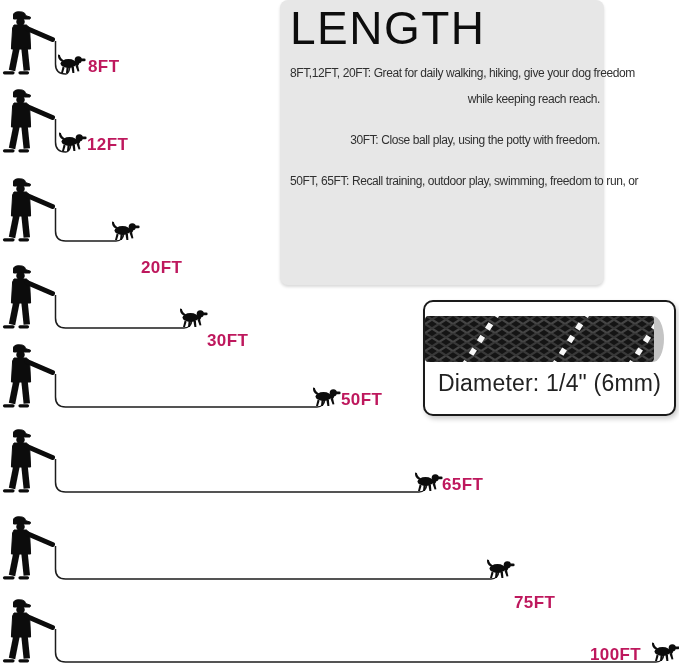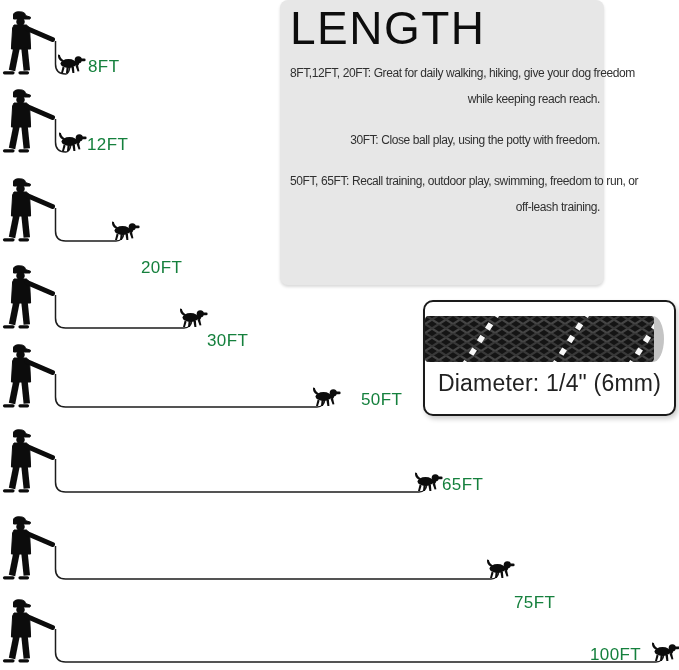--- a/index.html
+++ b/index.html
@@ -6,21 +6,21 @@
   #canvas{
     position:relative;width:679px;height:670px;background:#fff;
     overflow:hidden;font-family:"Liberation Sans",sans-serif;
   }
   
   #diagram{position:absolute;inset:0;}
   .row-wrap{position:absolute;inset:0;pointer-events:none;}
   .person{position:absolute;width:58px;height:64px;}
   .dog{position:absolute;width:30px;height:20px;}
   .ft-label{
-    position:absolute;font-size:17px;font-weight:400;color:#15803d;
+    position:absolute;font-size:17px;font-weight:700;color:#be185d;
     letter-spacing:.4px;line-height:14px;white-space:nowrap;
   }
   #leash-svg{position:absolute;inset:0;pointer-events:none;}
   .leash{fill:none;stroke:#1c1c1c;stroke-width:1.5px;}
   
   .length-panel{
     position:absolute;left:280px;top:0;width:324px;height:285px;
     background:#e7e7e7;border-radius:8px;box-sizing:border-box;
     padding:2px 4px 0 10px;box-shadow:0 2px 3px rgba(0,0,0,.15);
   }
@@ -193,21 +193,21 @@
               <circle cx="22.3" cy="5.8" r="3.6"></circle>
               <rect x="24.6" y="4.4" width="5" height="2.8" rx="1.3"></rect>
               <ellipse cx="21.2" cy="8.8" rx="1.9" ry="3"></ellipse>
               <path d="M5.5,7.5 Q1.6,5.5 2,0.6 L3.9,0.9 Q4.5,4.6 8.2,6.6 Z"></path>
               <path d="M6.6,12.5 L5,19 L7,19 L8.6,13.4 Z"></path>
               <path d="M10.6,13 L10,19 L12,19 L12.9,13.4 Z"></path>
               <path d="M15.4,13 L16.4,19 L18.4,19 L17.9,12.8 Z"></path>
               <path d="M19.4,11.4 L21.6,17.6 L23.4,17.3 L21.9,10.8 Z"></path>
             </g>
           </svg></div>
-        <div class="ft-label" style="top: 393px; left: 341px; margin-left: 20px;">50FT</div>
+        <div class="ft-label" style="top: 393px; left: 341px;">50FT</div>
       </div>
       <div class="row-wrap">
         <div class="person" style="left: 0px; top: 429px;"><svg viewBox="0 0 58 64" width="58" height="64">
             <g fill="#0c0c0c" stroke="#0c0c0c">
               <path d="M13.5,7 L13.5,4 Q13.5,1.2 18,0.8 Q23,0.4 24.8,2.4 L25.6,4.6 L30.5,6.2 L30,8 L13.5,8 Z"></path>
               <rect x="16.8" y="7.5" width="7.4" height="6.5" rx="2.8"></rect>
               <path d="M14,14 L26.5,14 L29.6,17 L30.6,38 L11.4,38 L12.6,17 Z"></path>
               <line x1="27" y1="17.5" x2="52.5" y2="28.5" stroke-width="5" stroke-linecap="round"></line>
               <line x1="16.5" y1="37" x2="12" y2="59.5" stroke-width="6.5"></line>
               <line x1="24.5" y1="37" x2="26.8" y2="59.5" stroke-width="6.5"></line>
@@ -292,21 +292,20 @@
     <h1 class="length-title">LENGTH</h1>
     <div class="length-par">
       <div class="length-line">8FT,12FT, 20FT: Great for daily walking, hiking, give your dog freedom</div>
       <div class="length-line">while keeping reach reach.</div>
     </div>
     <div class="length-par">
       <div class="length-line">30FT: Close ball play, using the potty with freedom.</div>
     </div>
     <div class="length-par">
       <div class="length-line">50FT, 65FT: Recall training, outdoor play, swimming, freedom to run, or</div>
-      <div class="length-line">off-leash training.</div>
     </div>
   </aside>
 
   <div class="diameter-box">
     <svg class="rope-svg" viewBox="0 0 244 48">
       <defs>
         <pattern id="braidpat" width="14" height="9" patternUnits="userSpaceOnUse">
           <path d="M0,9 L7,4.5 L14,9" fill="none" stroke="#4a4a4a" stroke-width="2.2"></path>
           <path d="M0,0 L7,4.5 L14,0" fill="none" stroke="#3c3c3c" stroke-width="2.2"></path>
         </pattern>

